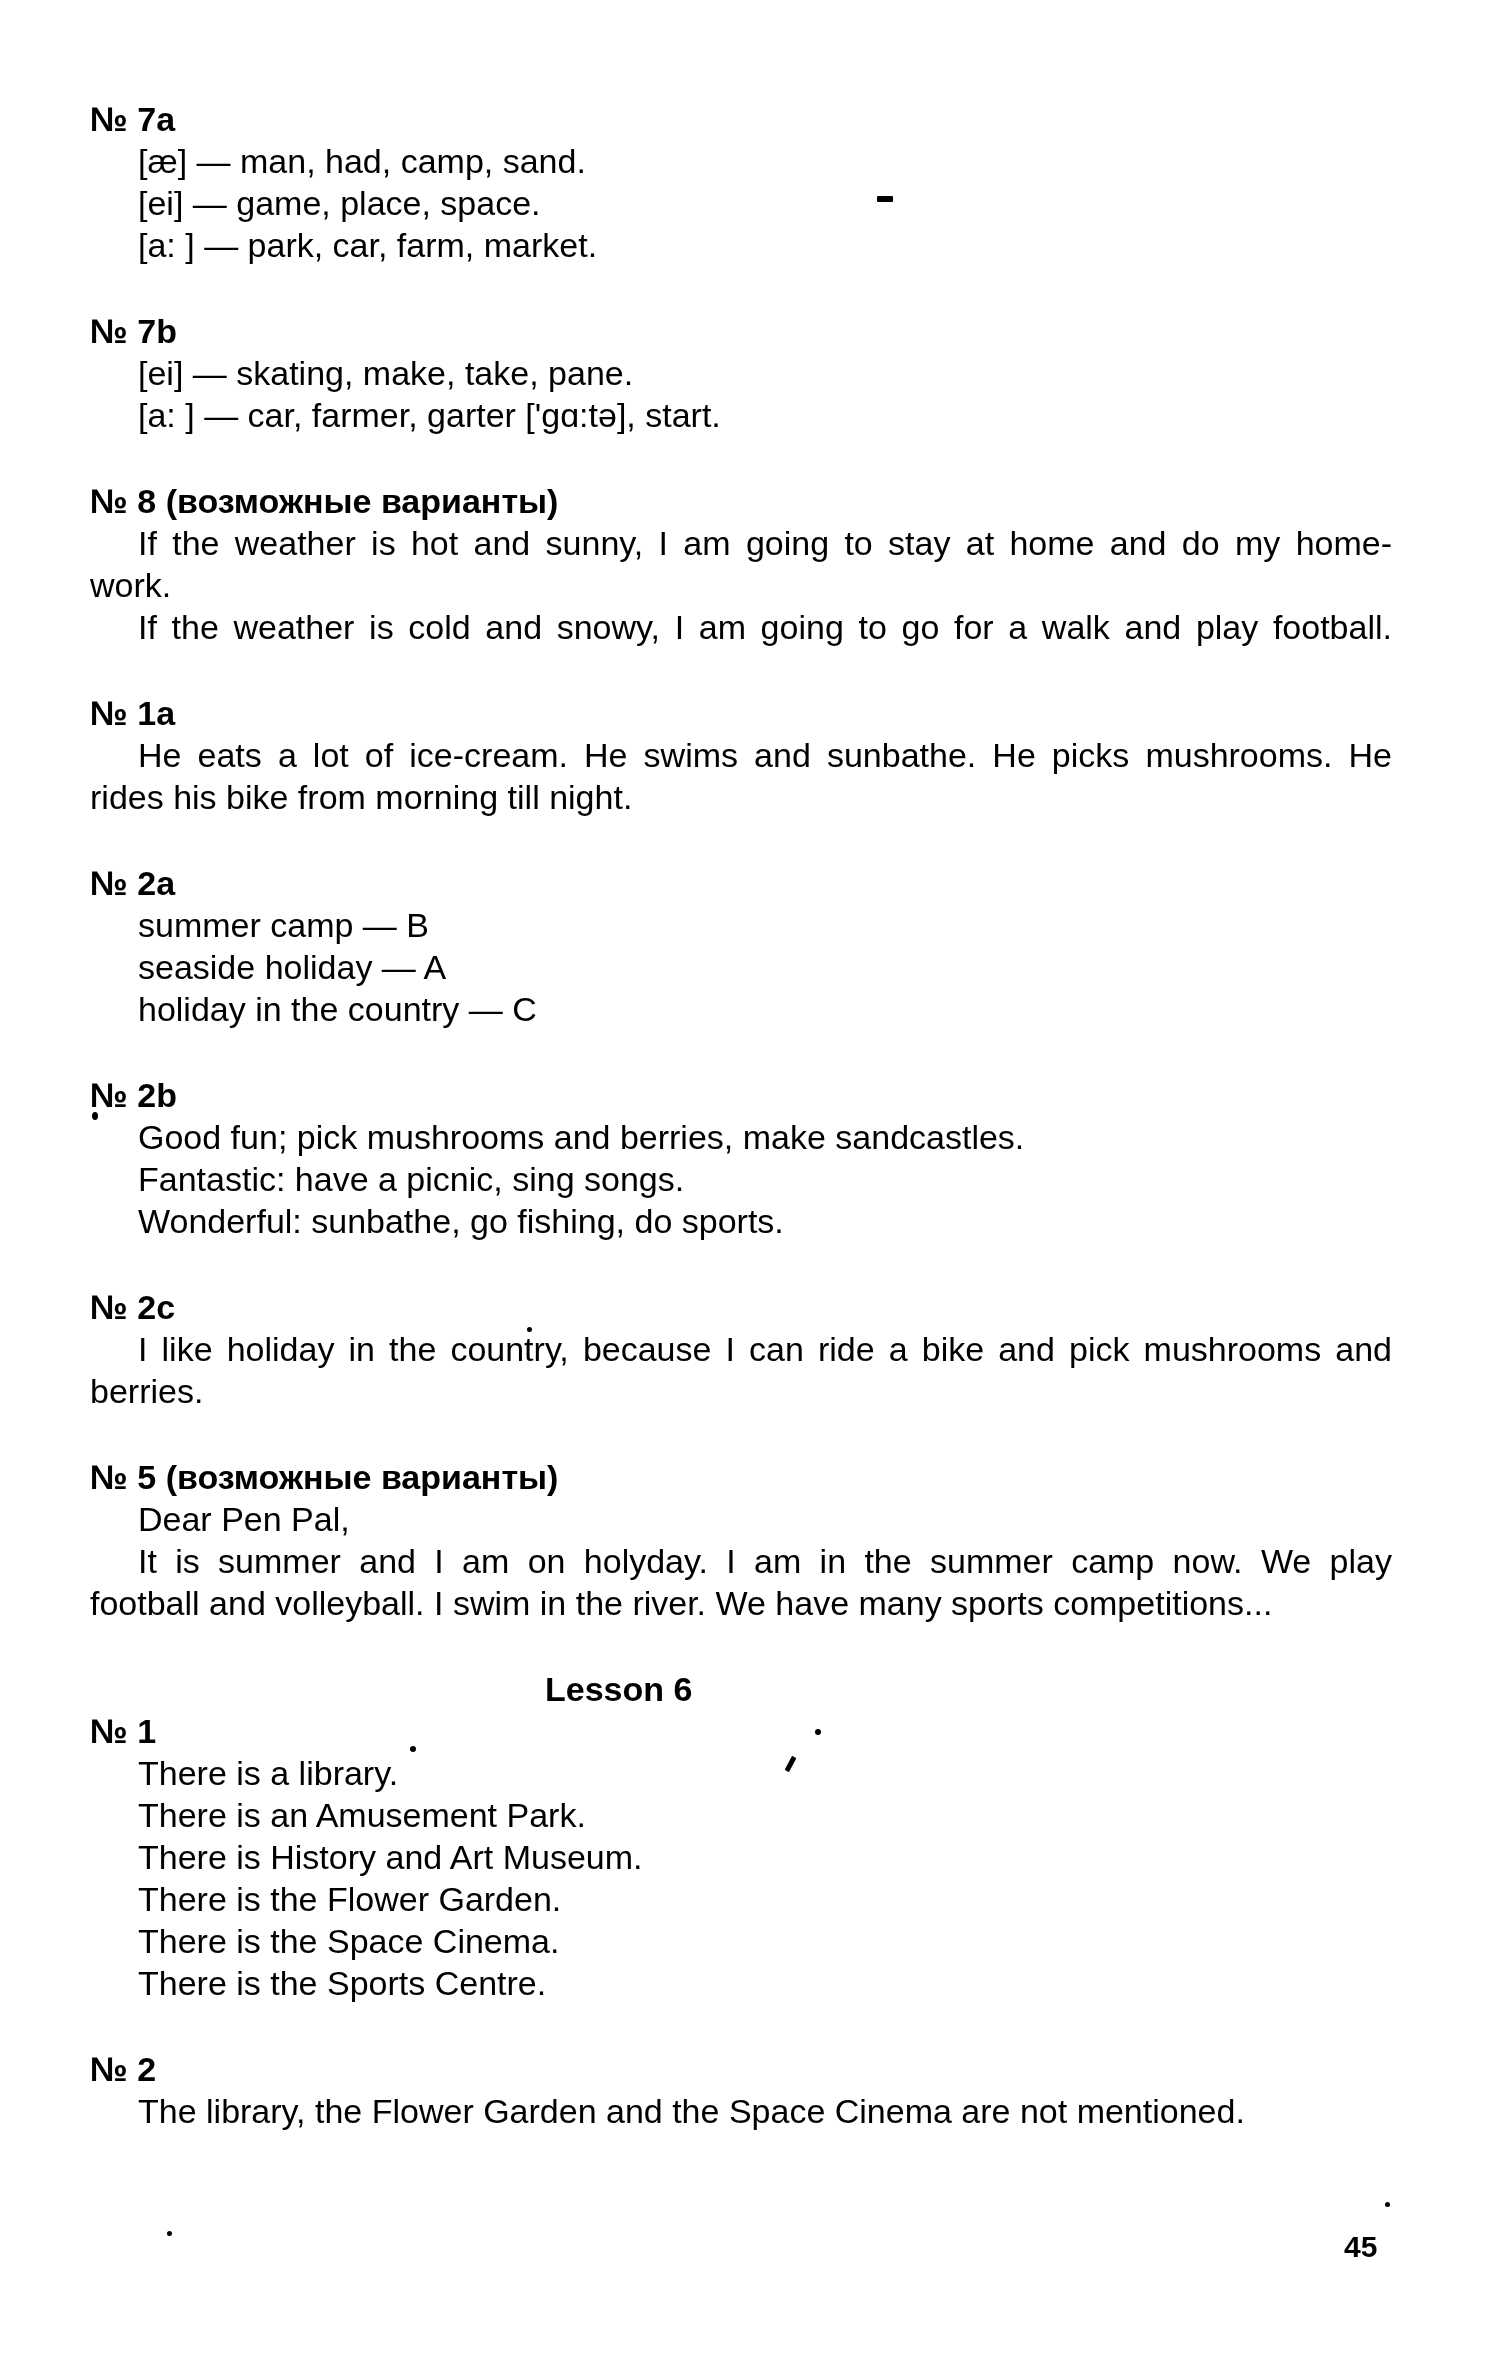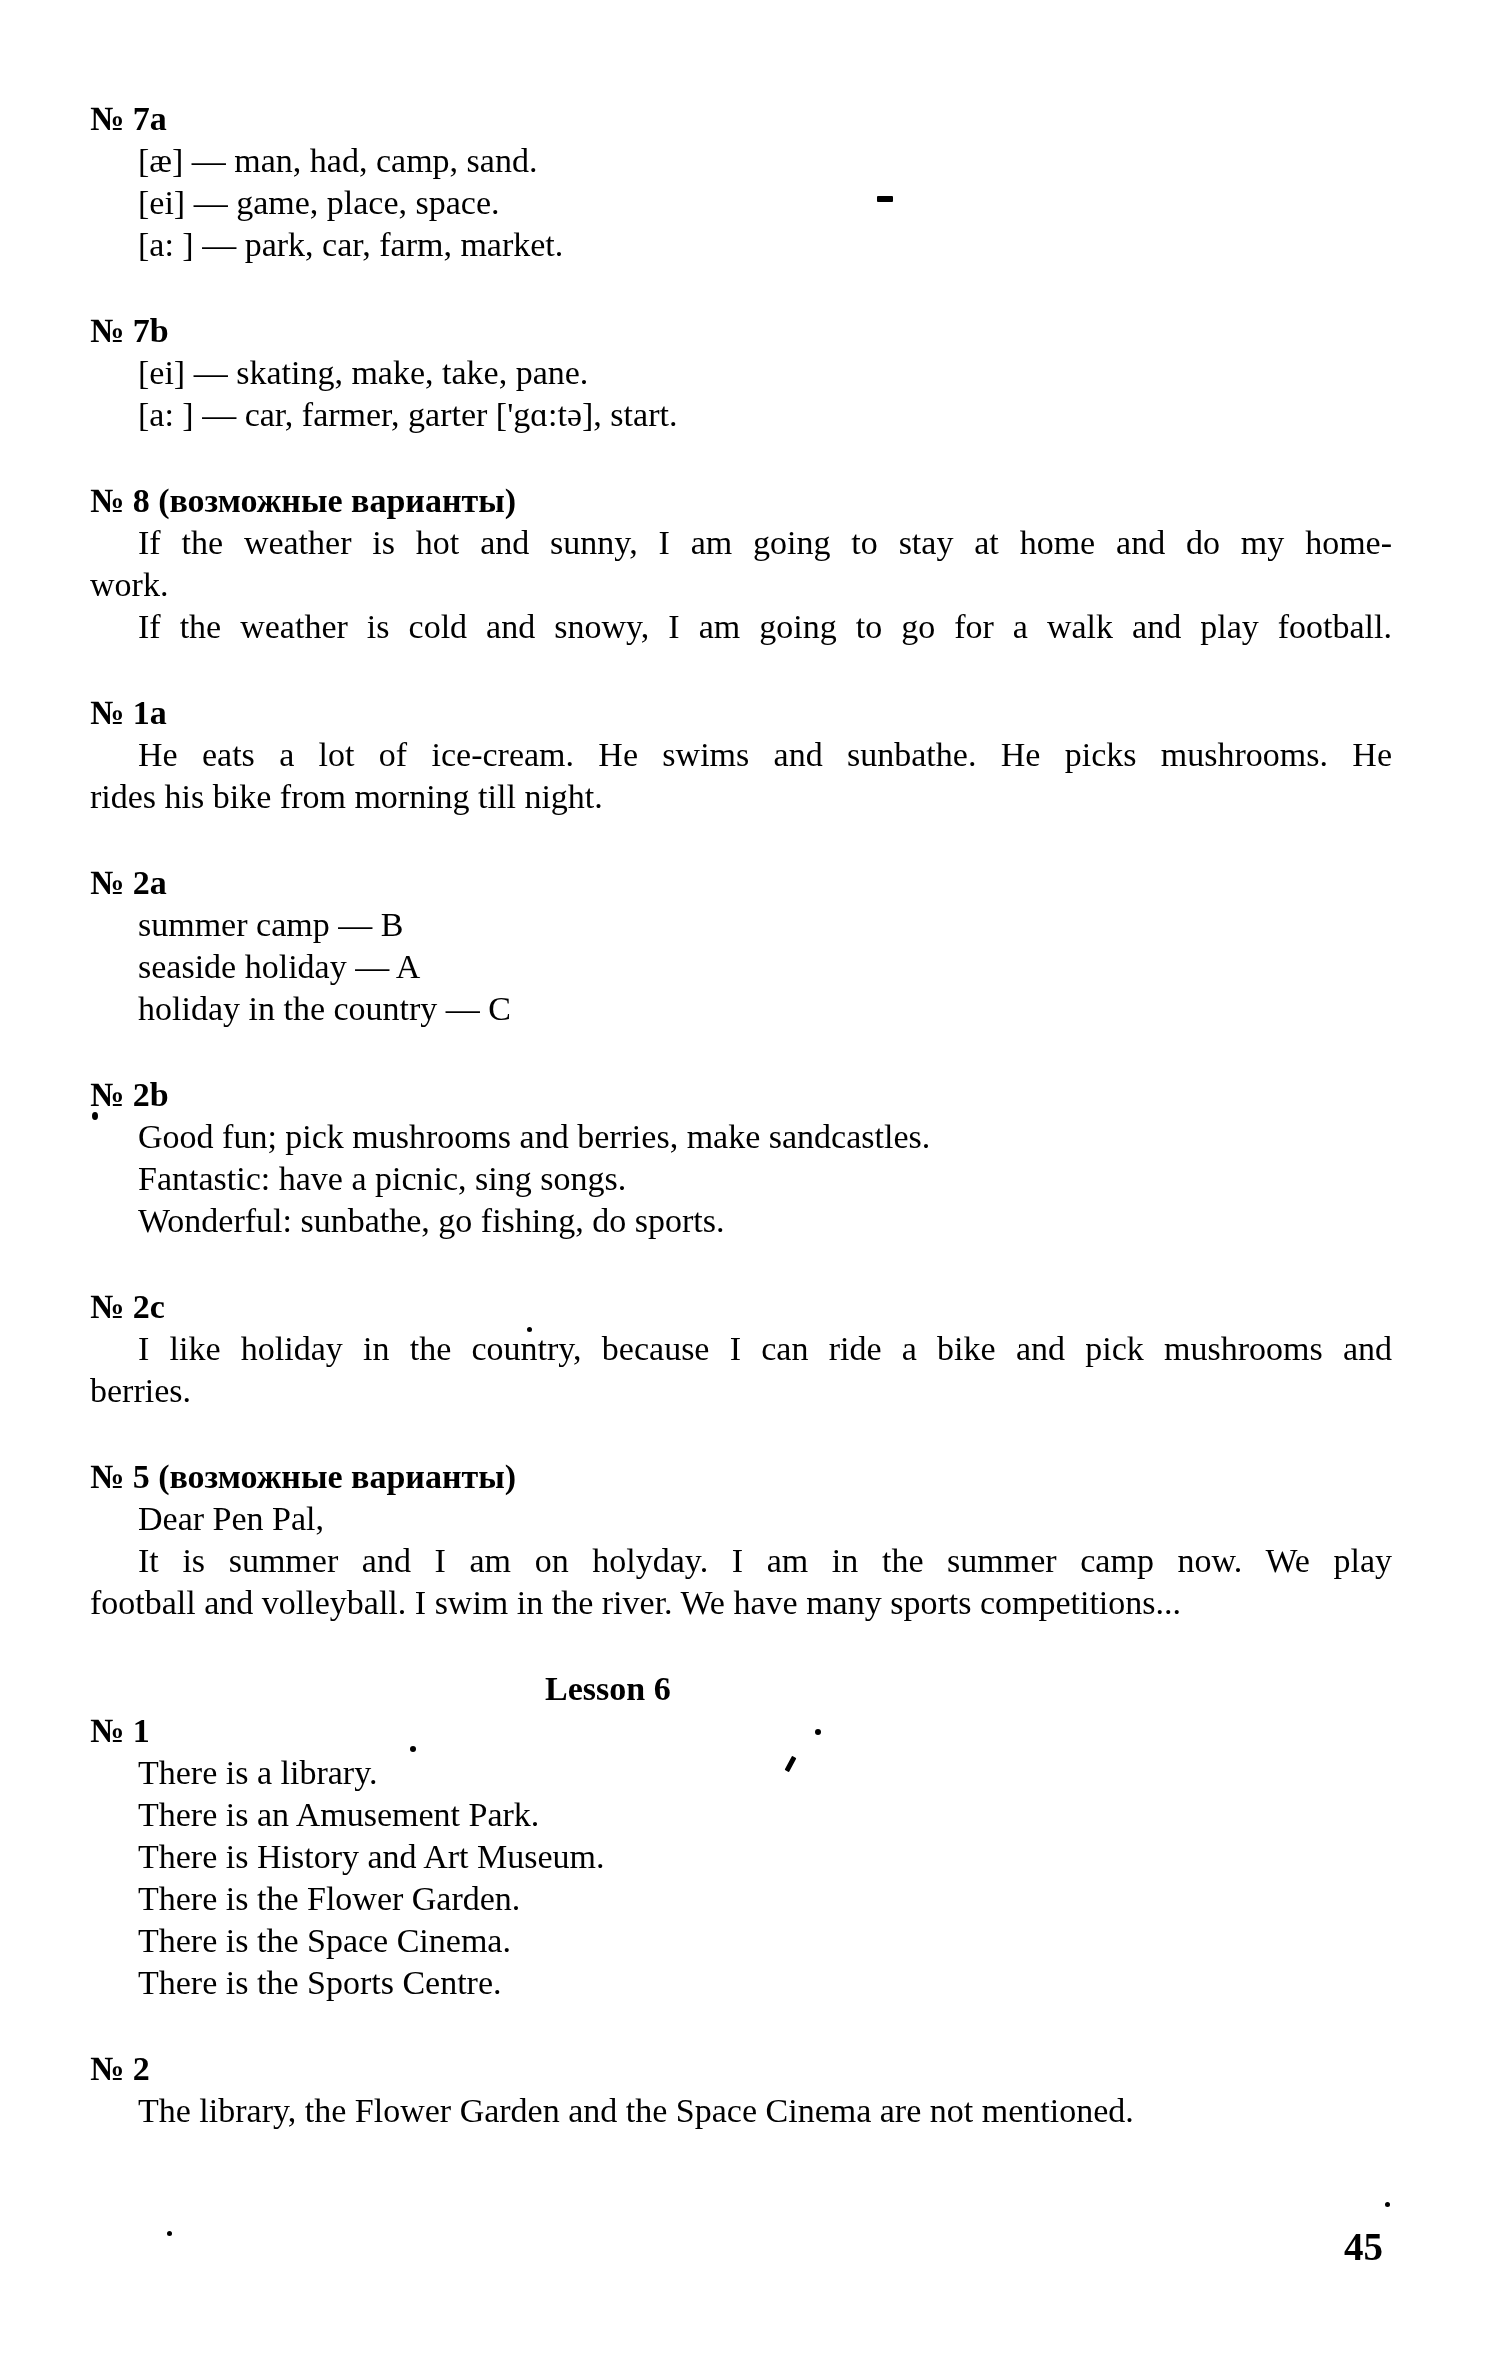--- a/index.html
+++ b/index.html
@@ -2,21 +2,21 @@
 <html><head>
 <meta charset="utf-8">
 <style>
   html, body { margin: 0; padding: 0; background: #e8e8e8; }
   .page {
     position: relative;
     width: 1492px;
     height: 2362px;
     background: #ffffff;
     overflow: hidden;
-    font-family: Liberation Serif, serif;
+    font-family: Liberation Sans, sans-serif;
     color: #000;
     font-size: 34px;
     line-height: 42px;
   }
   .content {
     position: absolute;
     left: 90px;
     top: 98px;
     width: 1302px;
   }
@@ -28,21 +28,21 @@
   .lesson-heading {
     font-weight: bold;
     padding-left: 455px;
     white-space: pre;
   }
   .page-number {
     position: absolute;
     top: 2224px;
     left: 1344px;
     font-weight: bold;
-    font-size: 39px;
+    font-size: 30px;
     line-height: 46px;
   }
   .speck {
     position: absolute;
     background: #000;
     border-radius: 50%;
   }
   .dashspeck {
     position: absolute;
     background: #000;

